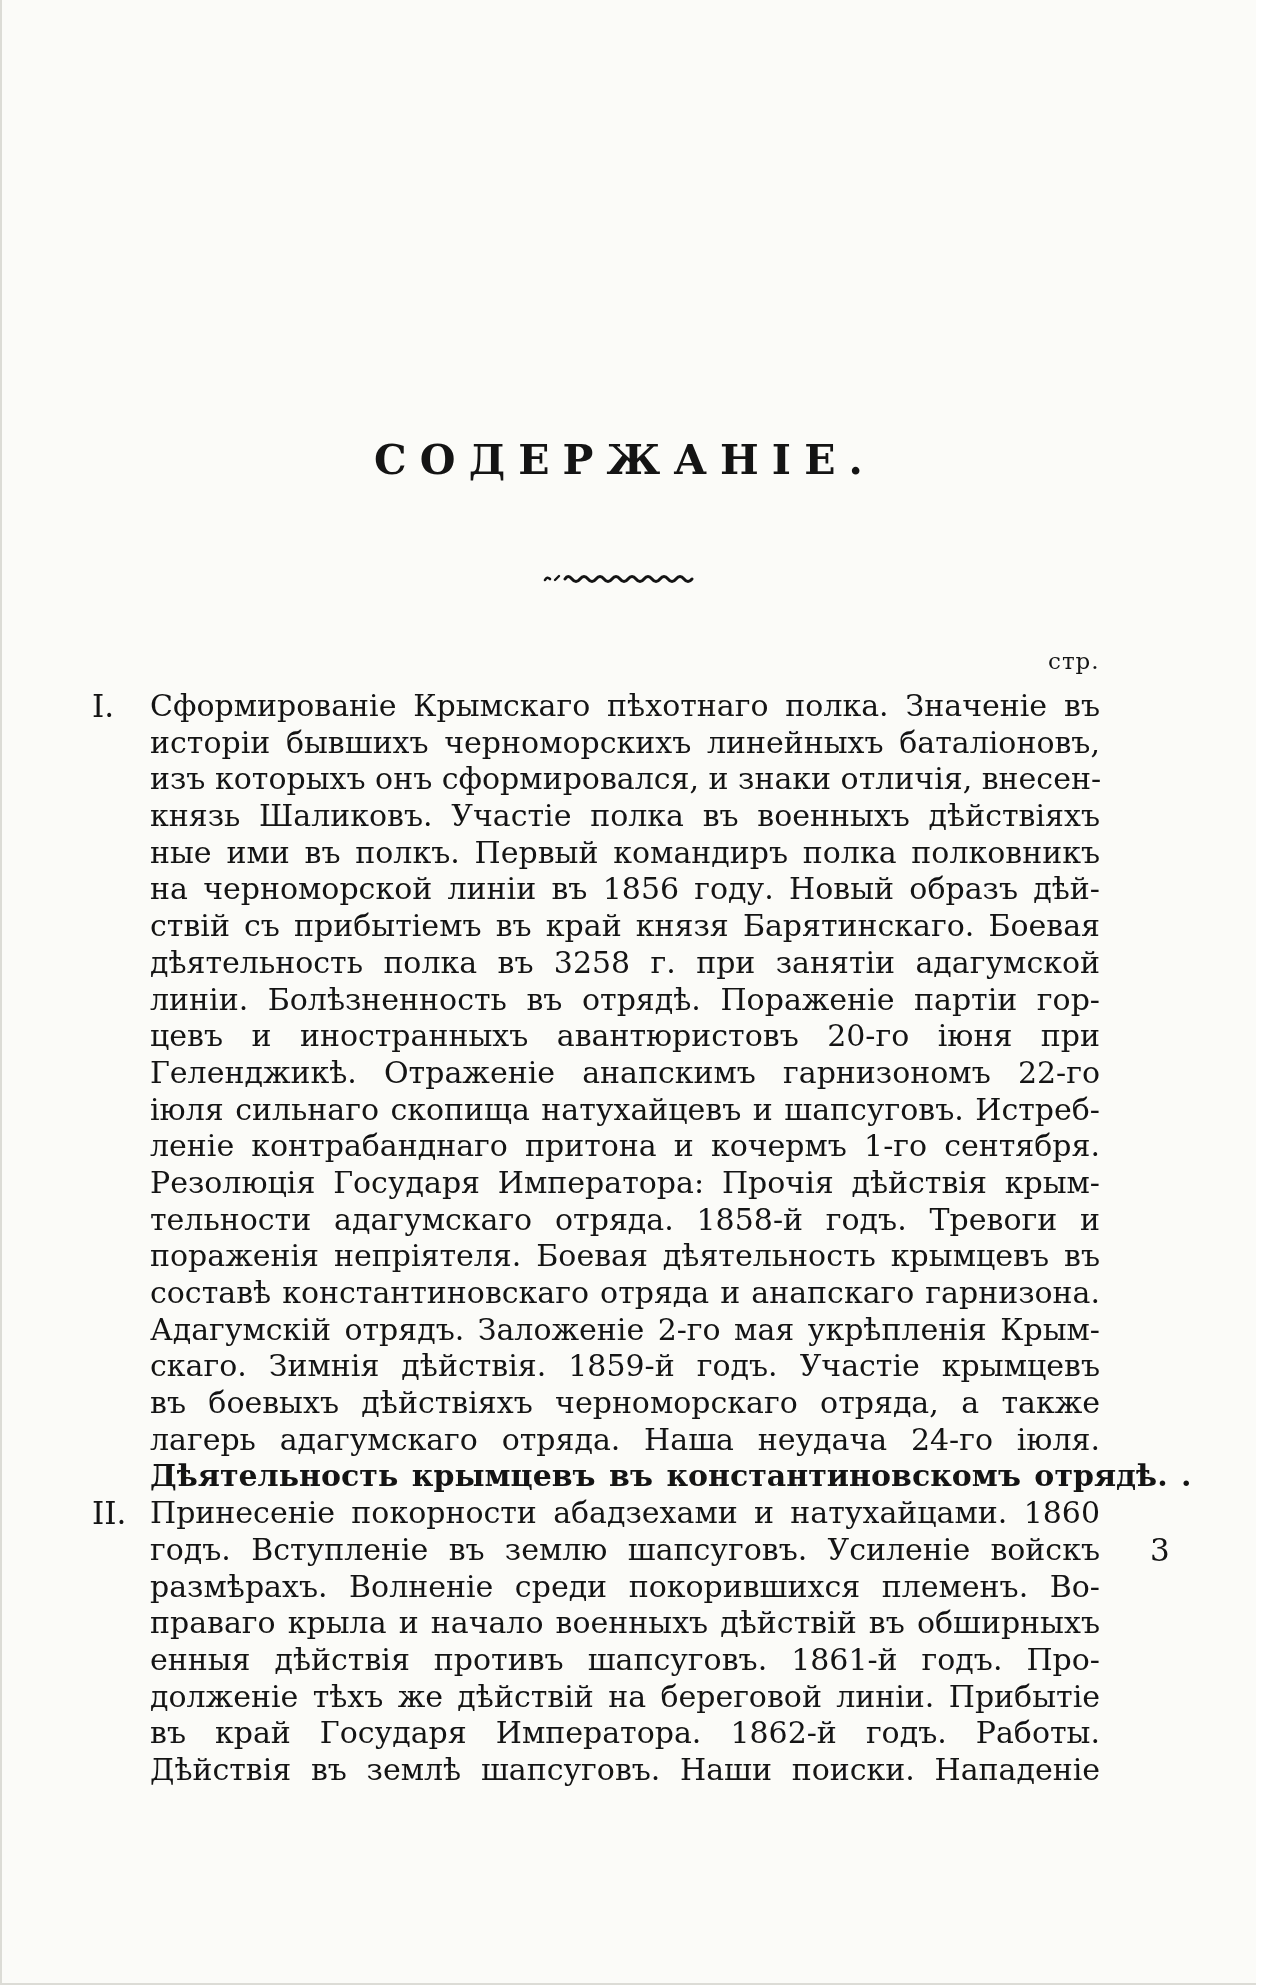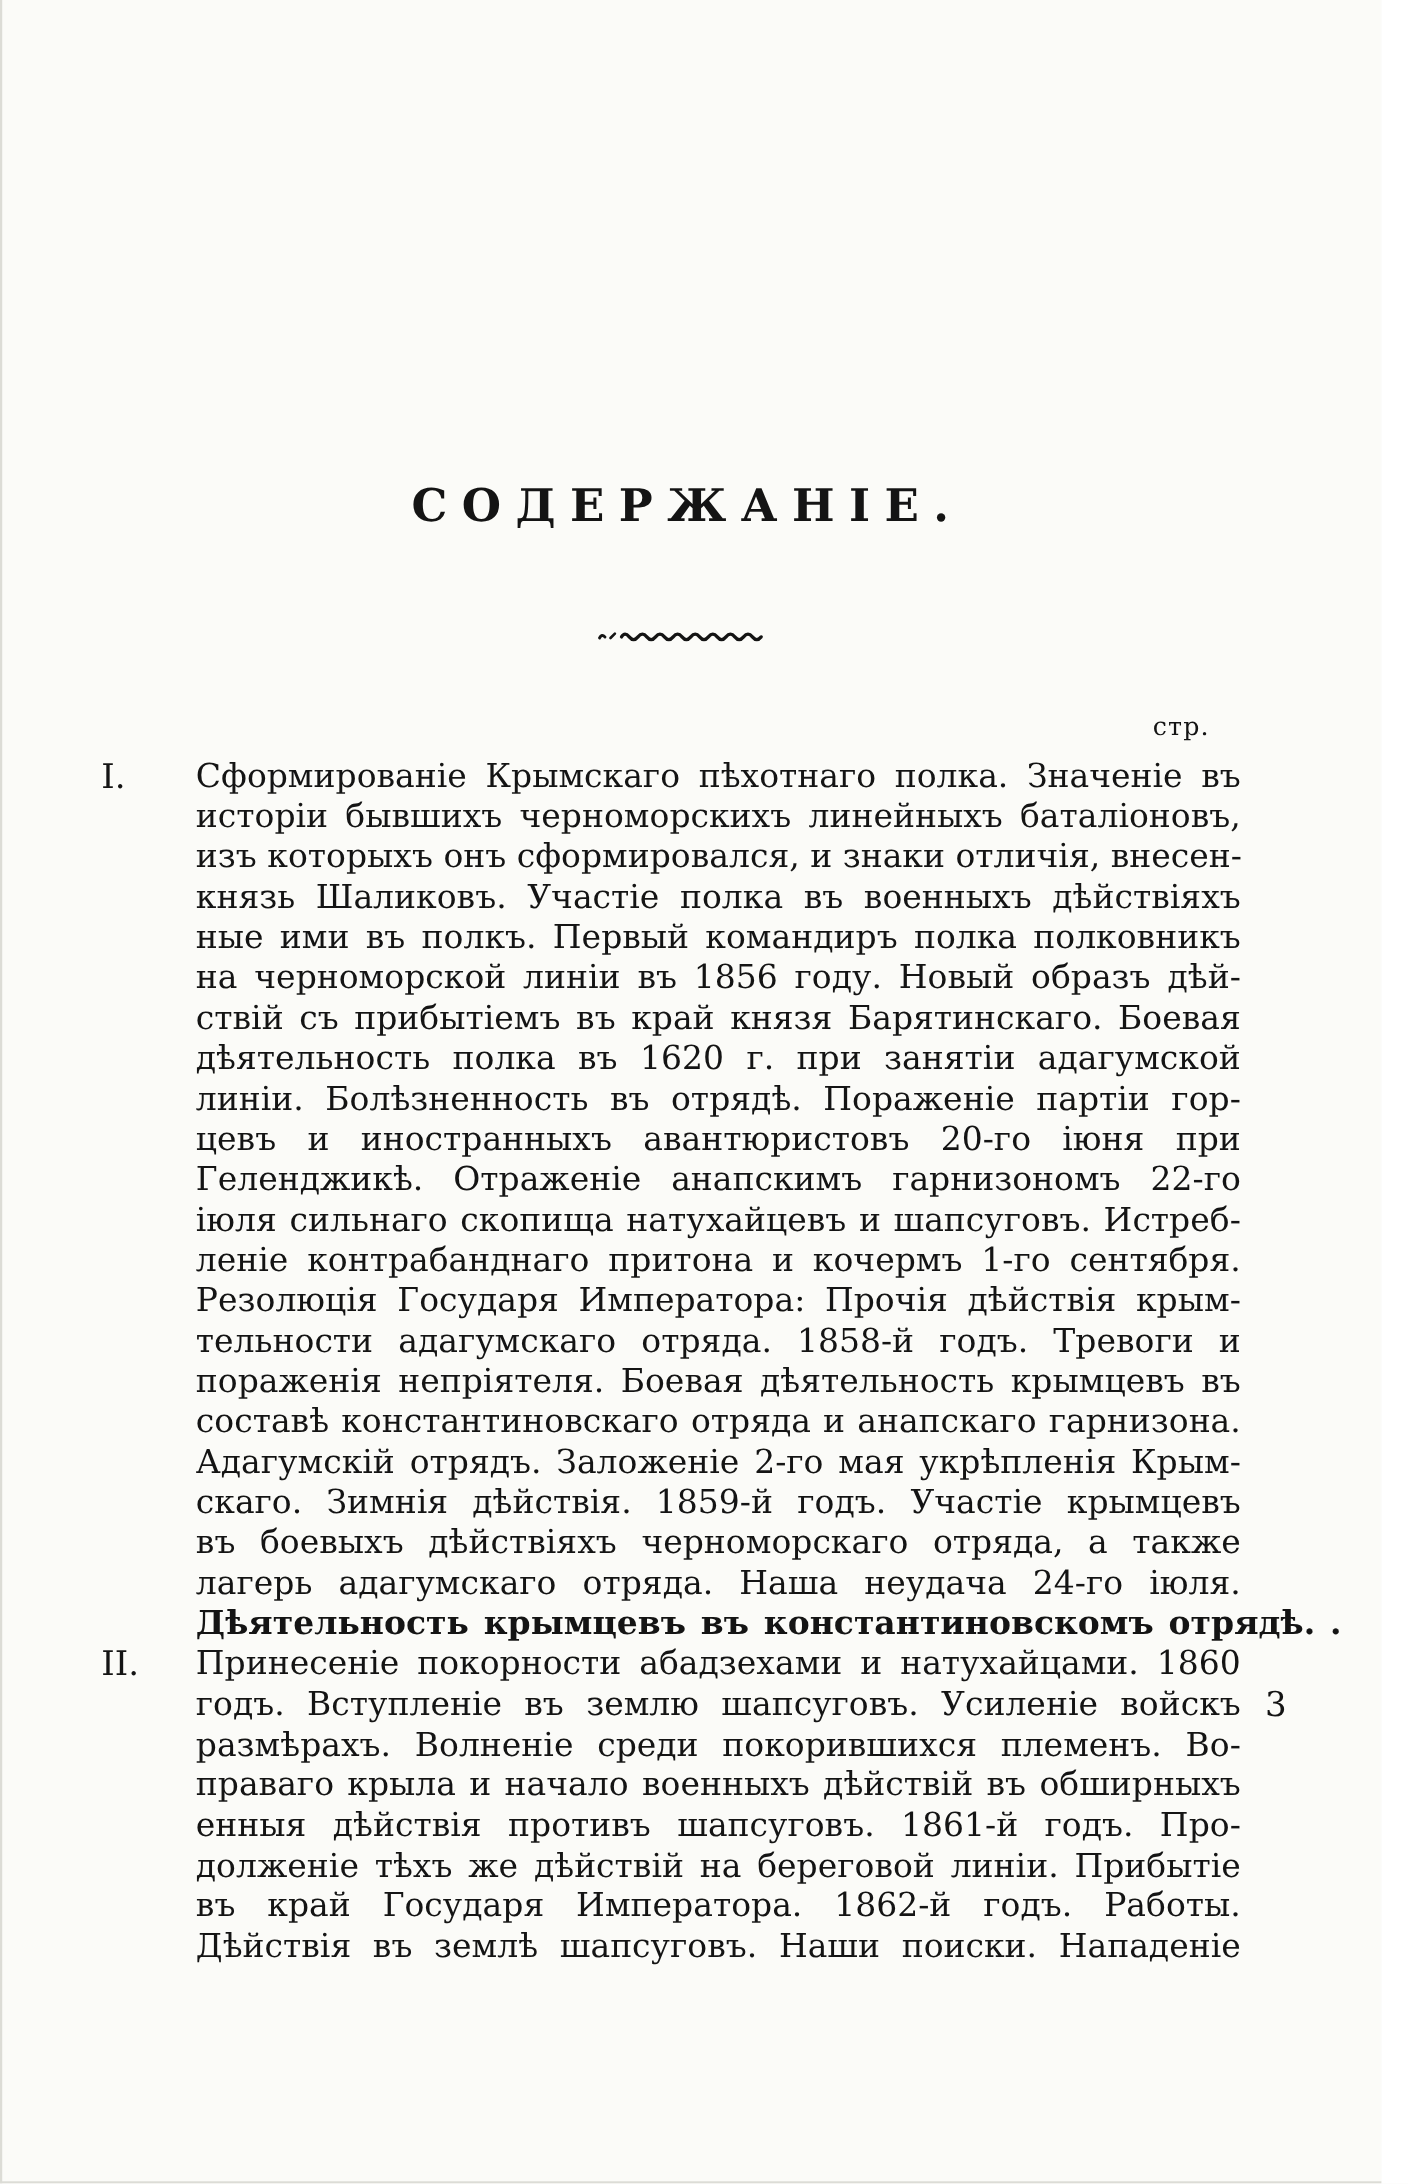--- a/index.html
+++ b/index.html
@@ -29,21 +29,21 @@
     position:absolute; left:1048px; top:648px;
     font-size:23px; letter-spacing:1px;
   }
 
   .toc { position:absolute; left:88px; top:688px; width:1012px; }
   .toc-entry { position:relative; }
   .entry-numeral {
     position:absolute; left:4px; top:0;
     font-size:31px; line-height:36.7px;
   }
-  .entry-lines { margin-left:90px; width:950px; }
+  .entry-lines { margin-left:62px; width:950px; }
   .toc-line {
     height:36.7px; line-height:36.7px;
     font-size:30px;
     text-align:justify; text-align-last:justify;
     white-space:nowrap;
   }
   .toc-line.entry-end {
     text-align:left; text-align-last:left;
     word-spacing:3px;
     font-weight:bold;
@@ -77,21 +77,21 @@
     <section class="toc-entry">
       <span class="entry-numeral">I.</span>
       <div class="entry-lines">
         <div class="toc-line">Сформированіе Крымскаго пѣхотнаго полка. Значеніе въ</div>
         <div class="toc-line">исторіи бывшихъ черноморскихъ линейныхъ баталіоновъ,</div>
         <div class="toc-line">изъ которыхъ онъ сформировался, и знаки отличія, внесен-</div>
         <div class="toc-line">князь Шаликовъ. Участіе полка въ военныхъ дѣйствіяхъ</div>
         <div class="toc-line">ные ими въ полкъ. Первый командиръ полка полковникъ</div>
         <div class="toc-line">на черноморской линіи въ 1856 году. Новый образъ дѣй-</div>
         <div class="toc-line">ствій съ прибытіемъ въ край князя Барятинскаго. Боевая</div>
-        <div class="toc-line">дѣятельность полка въ 1620 г. при занятіи адагумской</div>
+        <div class="toc-line">дѣятельность полка въ 3258 г. при занятіи адагумской</div>
         <div class="toc-line">линіи. Болѣзненность въ отрядѣ. Пораженіе партіи гор-</div>
         <div class="toc-line">цевъ и иностранныхъ авантюристовъ 20-го іюня при</div>
         <div class="toc-line">Геленджикѣ. Отраженіе анапскимъ гарнизономъ 22-го</div>
         <div class="toc-line">іюля сильнаго скопища натухайцевъ и шапсуговъ. Истреб-</div>
         <div class="toc-line">леніе контрабанднаго притона и кочермъ 1-го сентября.</div>
         <div class="toc-line">Резолюція Государя Императора: Прочія дѣйствія крым-</div>
         <div class="toc-line">тельности адагумскаго отряда. 1858-й годъ. Тревоги и</div>
         <div class="toc-line">пораженія непріятеля. Боевая дѣятельность крымцевъ въ</div>
         <div class="toc-line">составѣ константиновскаго отряда и анапскаго гарнизона.</div>
         <div class="toc-line">Адагумскій отрядъ. Заложеніе 2-го мая укрѣпленія Крым-</div>

